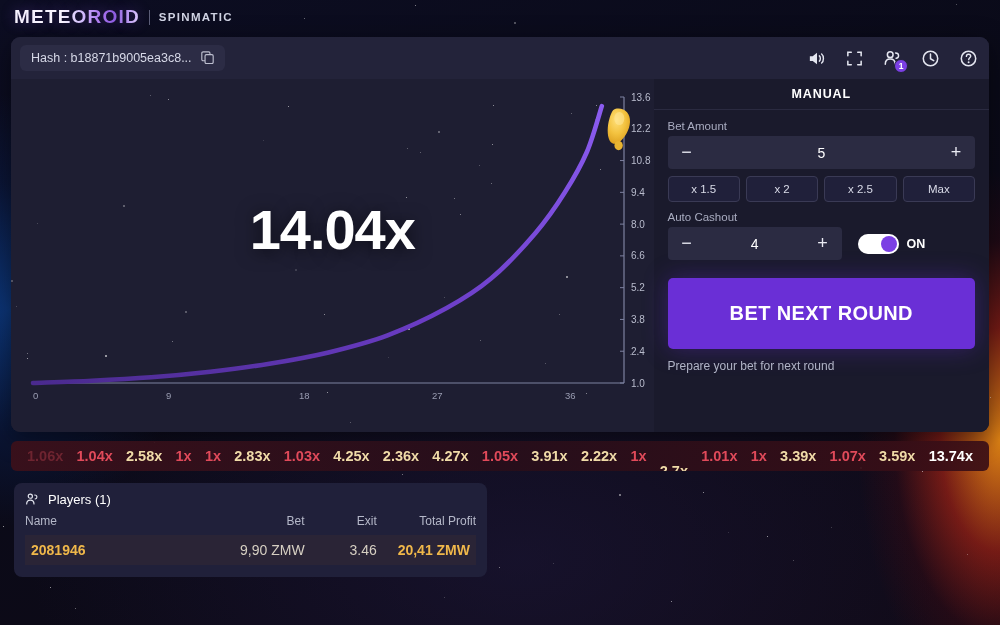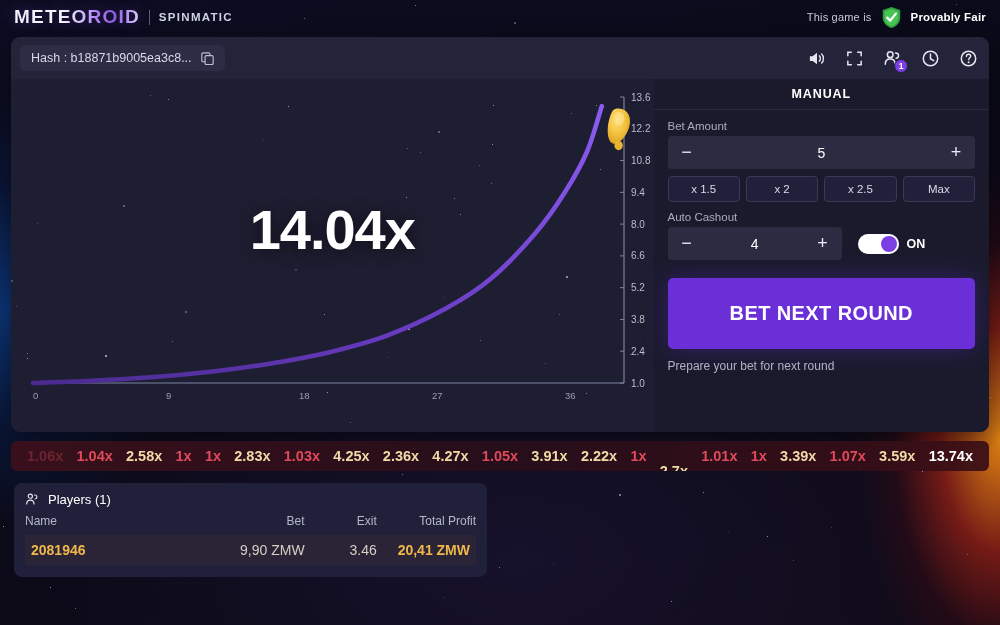--- a/index.html
+++ b/index.html
@@ -56,21 +56,21 @@
     overflow: hidden;
     z-index: 3;
     box-shadow: 0 6px 26px rgba(0,0,0,0.45);
   }
   #panel-header {
     height: 42px; display:flex; align-items:center;
     padding: 0 11px 0 9px;
     background: #23233a;
   }
   .hash-pill {
-    display:flex; align-items:flex-end; gap:9px;
+    display:flex; align-items:flex-start; gap:9px;
     background:#2c2c45; border-radius:6px;
     padding: 6px 11px;
     font-size: 12.5px; color:#d7d9e8;
   }
   .copy-ico { width:13px; height:13px; display:block; opacity:0.85; }
   .hdr-icons { margin-left:auto; display:flex; align-items:center; gap:19px; }
   .hdr-ico { position:relative; width:19px; height:19px; display:block; cursor:pointer; }
   .hdr-ico svg { display:block; width:19px; height:19px; }
   .badge {
     position:absolute; right:-6px; bottom:-5px;
@@ -273,31 +273,20 @@
       <div class="star" style="width: 1px; height: 1px; left: 143.368px; top: 425.996px; opacity: 0.57;"></div>
       <div class="star" style="width: 1px; height: 1px; left: 245.34px; top: 76.2764px; opacity: 0.36;"></div>
     </div>
 
   <div id="topbar">
     <div class="logo-wrap">
       <span class="logo-text">METEOROID</span>
       <span class="logo-div"></span>
       <span class="logo-sub">SPINMATIC</span>
     </div>
-    <div class="top-right">
-      <span class="tg-label">This game is</span>
-      <span>
-        <svg class="shield" viewBox="0 0 24 26">
-          <path d="M12 1 L22 4.5 V13 C22 19 17.4 23.5 12 25 C6.6 23.5 2 19 2 13 V4.5 Z" fill="#2f9e3f"></path>
-          <path d="M12 3 L20 6 V13 C20 18 16.4 21.8 12 23.1 C7.6 21.8 4 18 4 13 V6 Z" fill="#47c454"></path>
-          <path d="M7.2 13.2 L10.6 16.6 L17 8.6" fill="none" stroke="#ffffff" stroke-width="2.6" stroke-linecap="round" stroke-linejoin="round"></path>
-        </svg>
-      </span>
-      <span class="pf-label">Provably Fair</span>
-    </div>
   </div>
 
   <div id="panel">
 
     <div id="panel-header">
       <div class="hash-pill">
         <span>Hash : b18871b9005ea3c8...</span>
         <span>
           <svg class="copy-ico" viewBox="0 0 16 16">
             <rect x="1" y="1" width="10" height="11" rx="1.6" fill="none" stroke="#d7d9e8" stroke-width="1.4"></rect>

